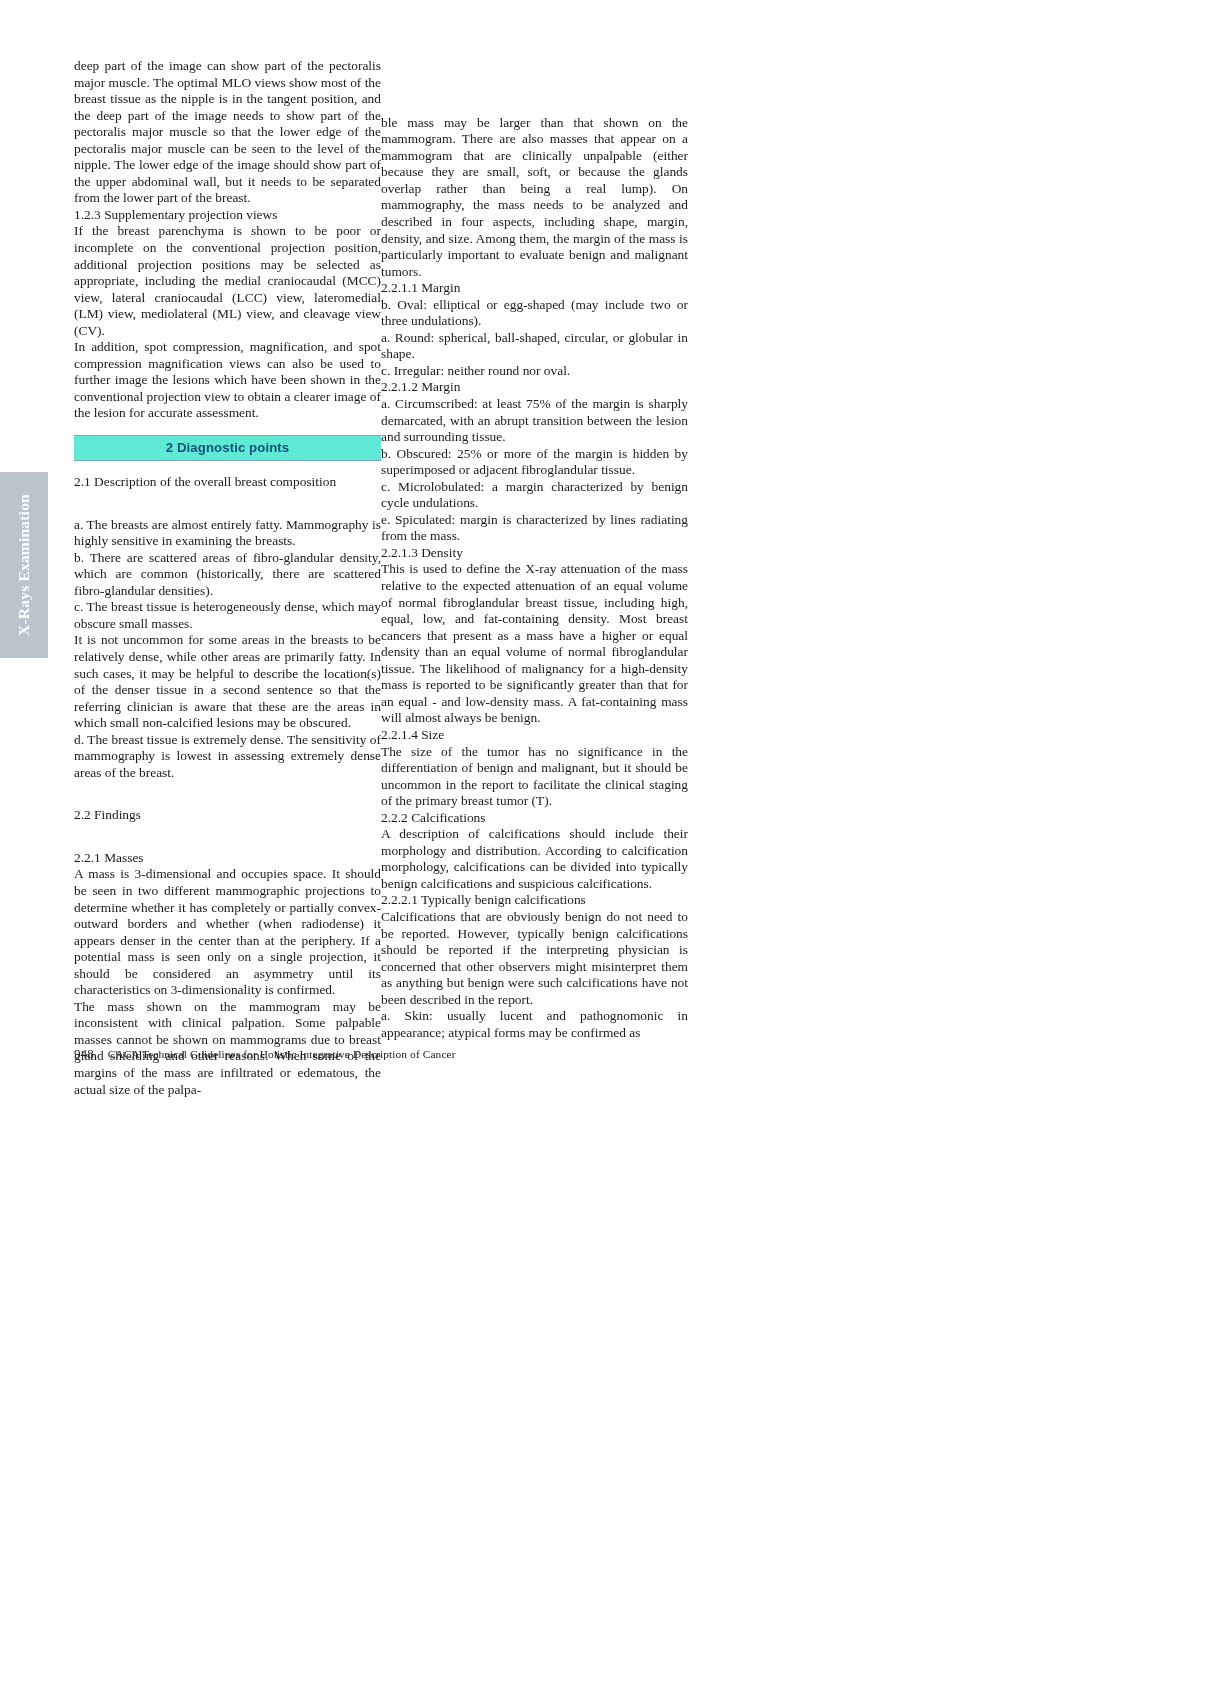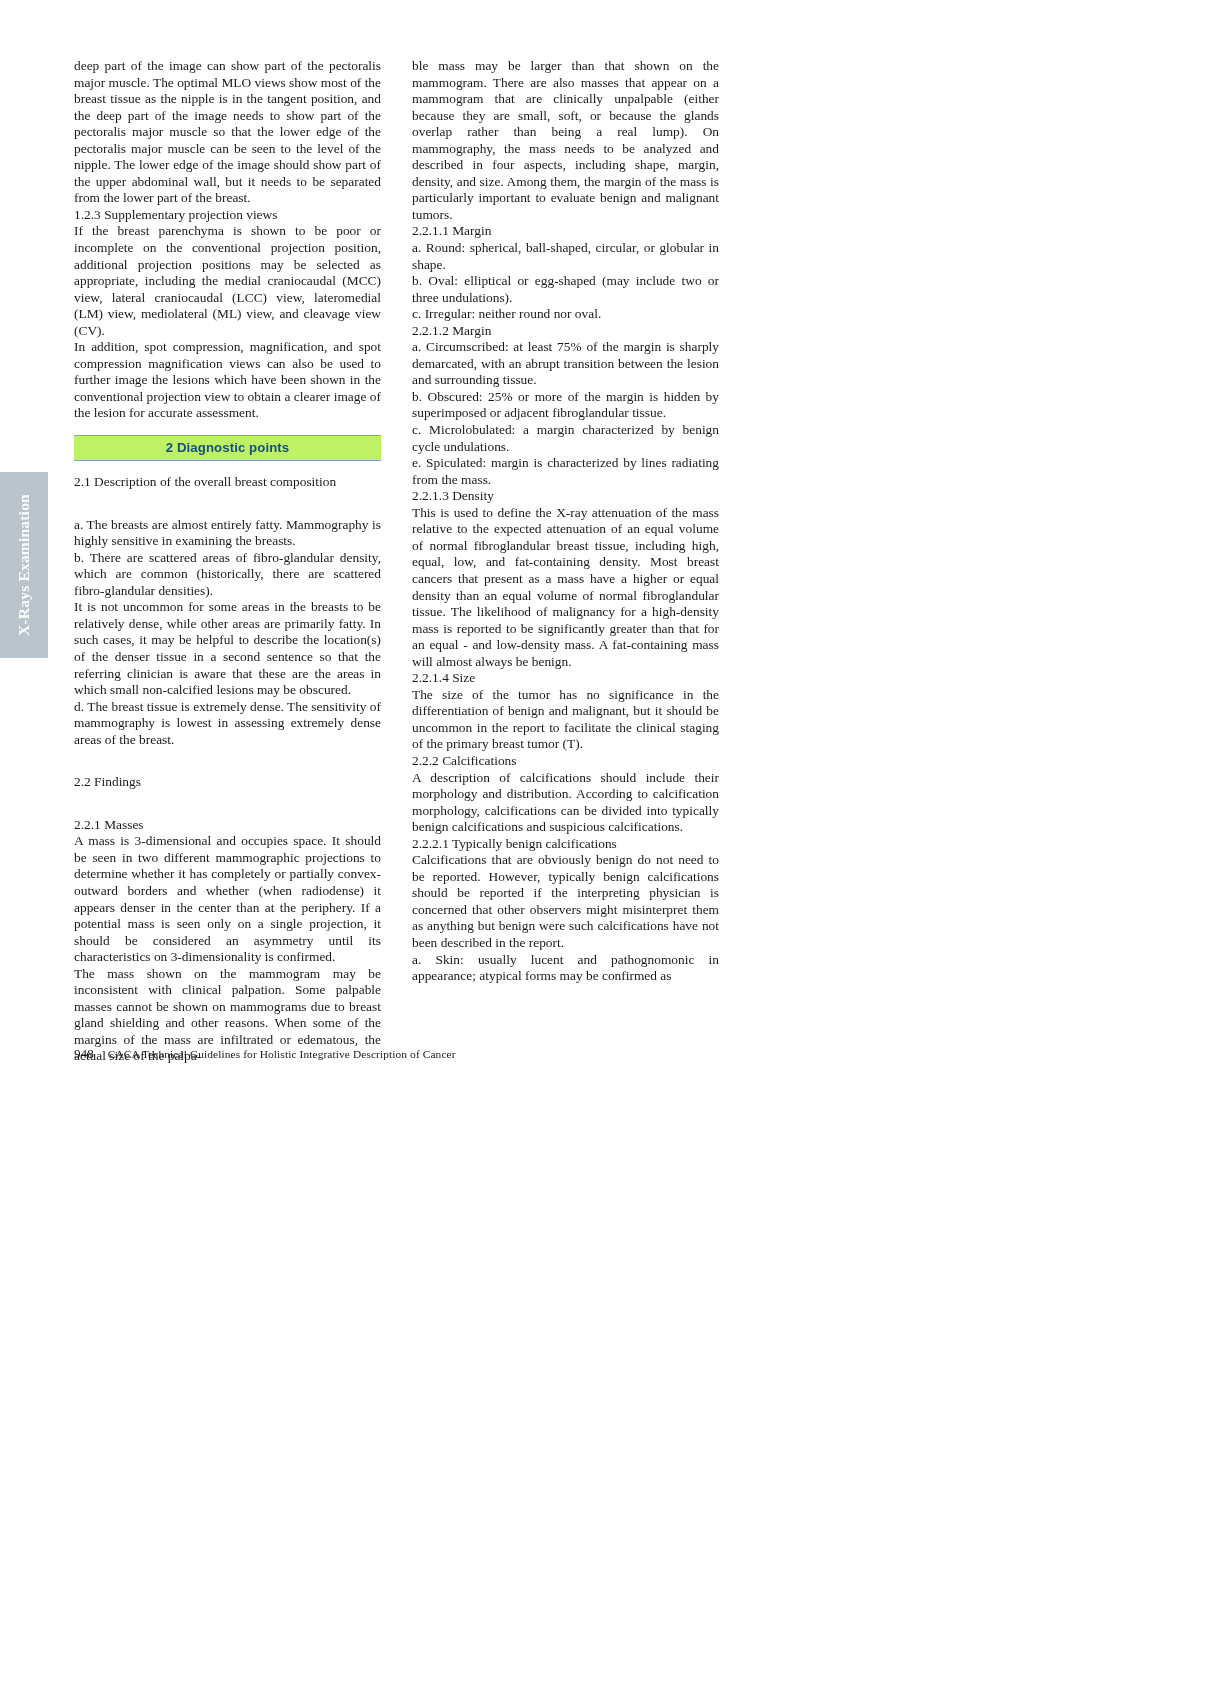--- a/index.html
+++ b/index.html
@@ -48,40 +48,40 @@
     white-space: nowrap;
   }
   .content {
     position: absolute;
     left: 74px;
     top: 58px;
     width: 645px;
   }
   .cols {
     display: flex;
-    gap: 31px;
+    align-items: center;
   }
   .col {
     width: 307px;
   }
   p {
     margin: 0;
     font-size: 13.4px;
     line-height: 16.55px;
     text-align: justify;
     text-justify: inter-word;
     hyphens: manual;
   }
   p.gap-before {
     margin-top: 26px;
   }
   .section-banner {
     margin-top: 13px;
     margin-bottom: 13px;
-    background: #bef264;
+    background: #5eead4;
     border-top: 1px solid #7aa8c4;
     border-bottom: 1px solid #7aa8c4;
     text-align: center;
     font-family: "Liberation Sans", sans-serif;
     font-weight: bold;
     font-size: 13.2px;
     color: #15517a;
     padding: 4px 0 5px 0;
     letter-spacing: 0.1px;
   }
@@ -120,33 +120,34 @@
         <p>deep part of the image can show part of the pectoralis major muscle. The optimal MLO views show most of the breast tissue as the nipple is in the tangent position, and the deep part of the image needs to show part of the pectoralis major muscle so that the lower edge of the pectoralis major muscle can be seen to the level of the nipple. The lower edge of the image should show part of the upper abdominal wall, but it needs to be separated from the lower part of the breast.</p>
         <p>1.2.3 Supplementary projection views</p>
         <p>If the breast parenchyma is shown to be poor or incomplete on the conventional projection position, additional projection positions may be selected as appropriate, including the medial craniocaudal (MCC) view, lateral craniocaudal (LCC) view, lateromedial (LM) view, mediolateral (ML) view, and cleavage view (CV).</p>
         <p>In addition, spot compression, magnification, and spot compression magnification views can also be used to further image the lesions which have been shown in the conventional projection view to obtain a clearer image of the lesion for accurate assessment.</p>
 
         <div class="section-banner">2 Diagnostic points</div>
 
         <p>2.1 Description of the overall breast composition</p>
         <p class="gap-before">a. The breasts are almost entirely fatty. Mammography is highly sensitive in examining the breasts.</p>
         <p>b. There are scattered areas of fibro-glandular density, which are common (historically, there are scattered fibro-glandular densities).</p>
+        <p>c. The breast tissue is heterogeneously dense, which may obscure small masses.</p>
         <p>It is not uncommon for some areas in the breasts to be relatively dense, while other areas are primarily fatty. In such cases, it may be helpful to describe the location(s) of the denser tissue in a second sentence so that the referring clinician is aware that these are the areas in which small non-calcified lesions may be obscured.</p>
         <p>d. The breast tissue is extremely dense. The sensitivity of mammography is lowest in assessing extremely dense areas of the breast.</p>
         <p class="gap-before">2.2 Findings</p>
         <p class="gap-before">2.2.1 Masses</p>
         <p>A mass is 3-dimensional and occupies space. It should be seen in two different mammographic projections to determine whether it has completely or partially convex-outward borders and whether (when radiodense) it appears denser in the center than at the periphery. If a potential mass is seen only on a single projection, it should be considered an asymmetry until its characteristics on 3-dimensionality is confirmed.</p>
         <p>The mass shown on the mammogram may be inconsistent with clinical palpation. Some palpable masses cannot be shown on mammograms due to breast gland shielding and other reasons. When some of the margins of the mass are infiltrated or edematous, the actual size of the palpa-</p>
       </div>
 
       <div class="col">
         <p>ble mass may be larger than that shown on the mammogram. There are also masses that appear on a mammogram that are clinically unpalpable (either because they are small, soft, or because the glands overlap rather than being a real lump). On mammography, the mass needs to be analyzed and described in four aspects, including shape, margin, density, and size. Among them, the margin of the mass is particularly important to evaluate benign and malignant tumors.</p>
         <p>2.2.1.1 Margin</p>
+        <p>b. Oval: elliptical or egg-shaped (may include two or three undulations).</p>
         <p>a. Round: spherical, ball-shaped, circular, or globular in shape.</p>
-        <p>b. Oval: elliptical or egg-shaped (may include two or three undulations).</p>
         <p>c. Irregular: neither round nor oval.</p>
         <p>2.2.1.2 Margin</p>
         <p>a. Circumscribed: at least 75% of the margin is sharply demarcated, with an abrupt transition between the lesion and surrounding tissue.</p>
         <p>b. Obscured: 25% or more of the margin is hidden by superimposed or adjacent fibroglandular tissue.</p>
         <p>c. Microlobulated: a margin characterized by benign cycle undulations.</p>
         <p>e. Spiculated: margin is characterized by lines radiating from the mass.</p>
         <p>2.2.1.3 Density</p>
         <p>This is used to define the X-ray attenuation of the mass relative to the expected attenuation of an equal volume of normal fibroglandular breast tissue, including high, equal, low, and fat-containing density. Most breast cancers that present as a mass have a higher or equal density than an equal volume of normal fibroglandular tissue. The likelihood of malignancy for a high-density mass is reported to be significantly greater than that for an equal - and low-density mass. A fat-containing mass will almost always be benign.</p>
         <p>2.2.1.4 Size</p>
         <p>The size of the tumor has no significance in the differentiation of benign and malignant, but it should be uncommon in the report to facilitate the clinical staging of the primary breast tumor (T).</p>

